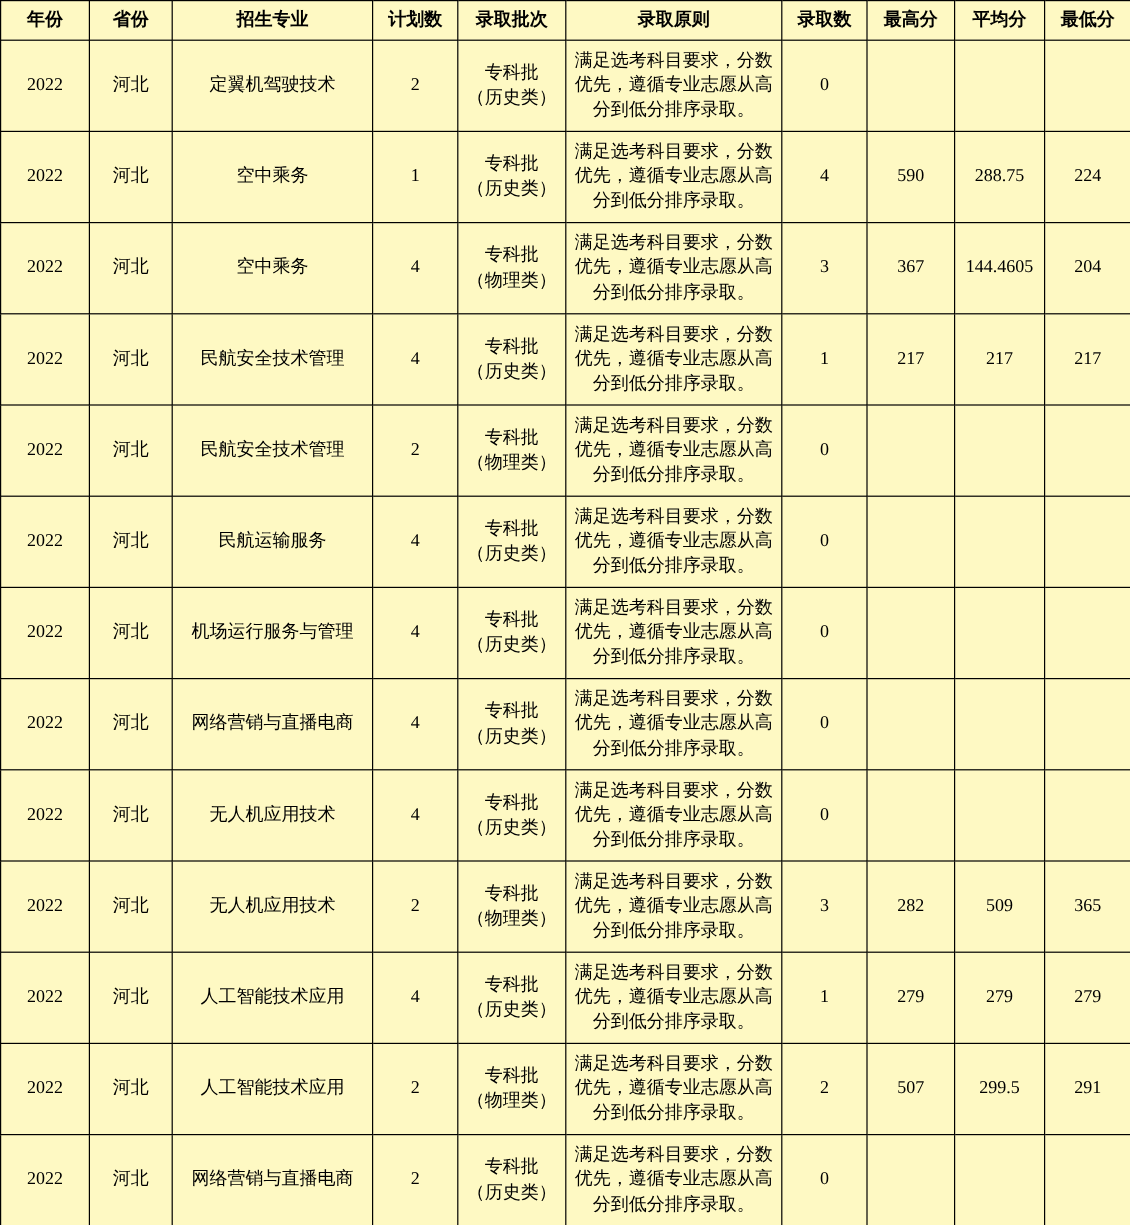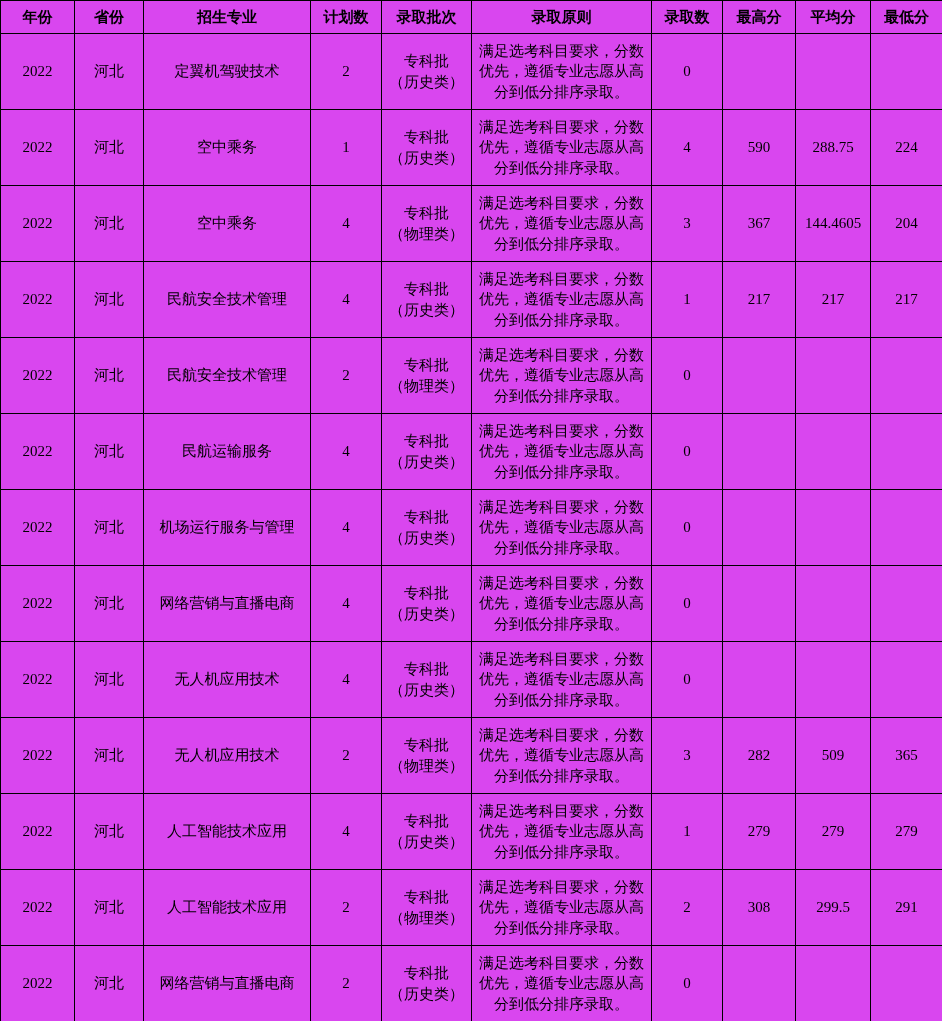--- a/index.html
+++ b/index.html
@@ -5,21 +5,21 @@
   html, body {
     margin: 0;
     padding: 0;
     background: #ffffff;
     color: #000000;
     font-family: "Liberation Serif", "DejaVu Serif", serif;
   }
   .page {
     width: 942px;
     height: 1021px;
-    background: #d946ef;
+    background: #fef9c3;
     overflow: hidden;
   }
   table.admissions {
     border-collapse: collapse;
     table-layout: fixed;
     width: 942px;
   }
   table.admissions th,
   table.admissions td {
     border: 1px solid #000000;
@@ -222,21 +222,21 @@
         </tr>
         <tr>
           <td class="col-0">2022</td>
           <td class="col-1">河北</td>
           <td class="col-2">人工智能技术应用</td>
           <td class="col-3">2</td>
           <td class="col-4">专科批
 （物理类）</td>
           <td class="col-5">满足选考科目要求，分数优先，遵循专业志愿从高分到低分排序录取。</td>
           <td class="col-6">2</td>
-          <td class="col-7">308</td>
+          <td class="col-7">507</td>
           <td class="col-8">299.5</td>
           <td class="col-9">291</td>
         </tr>
         <tr>
           <td class="col-0">2022</td>
           <td class="col-1">河北</td>
           <td class="col-2">网络营销与直播电商</td>
           <td class="col-3">2</td>
           <td class="col-4">专科批
 （历史类）</td>

